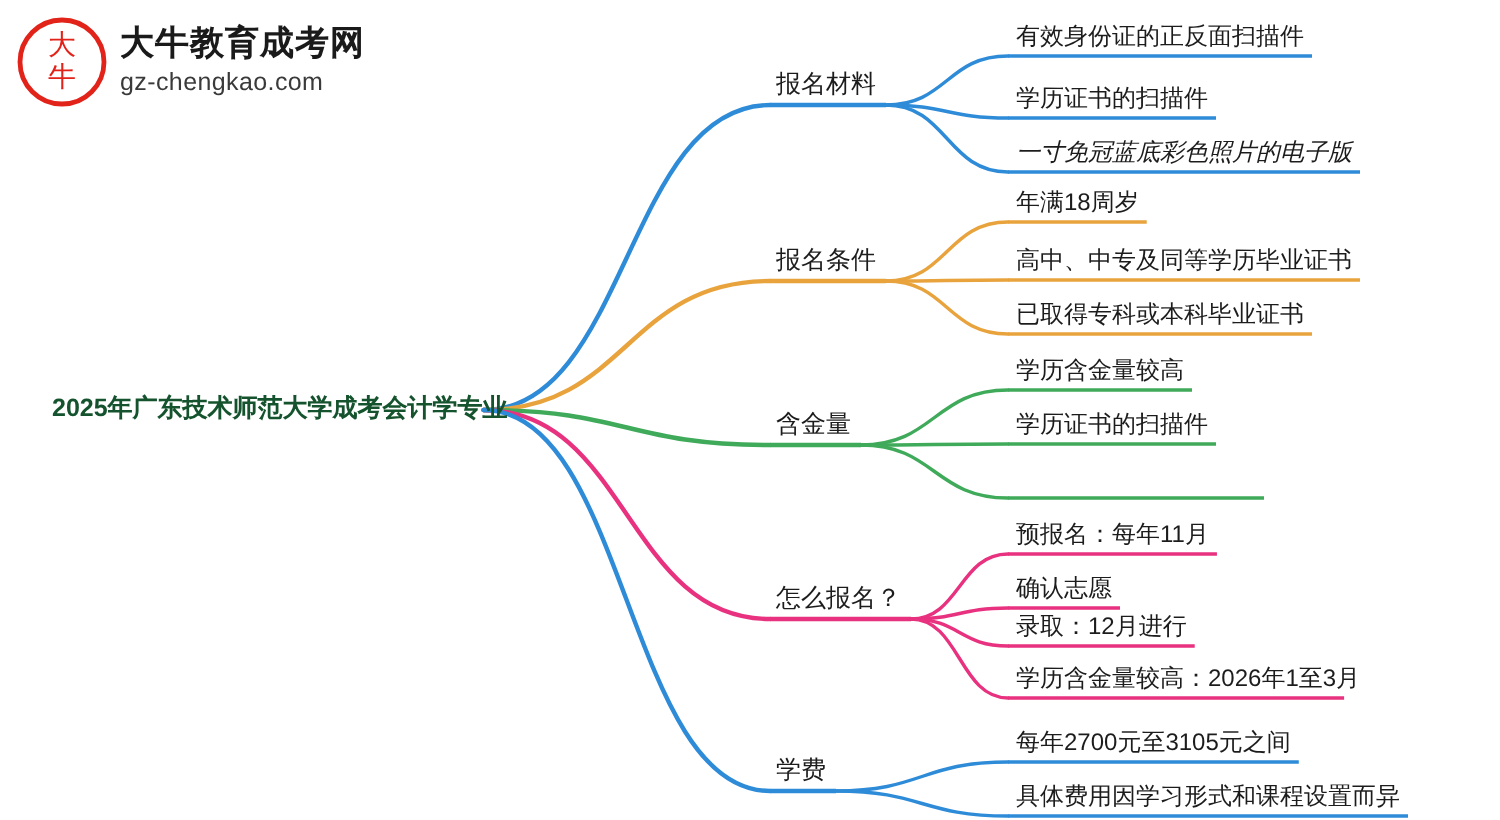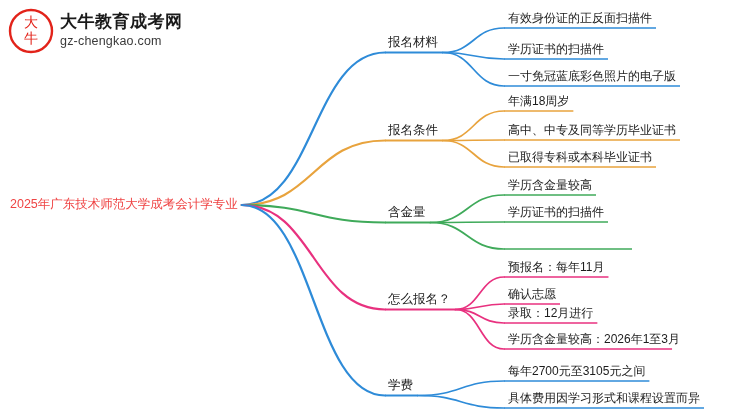--- a/index.html
+++ b/index.html
@@ -66,22 +66,23 @@
   
   .node {
     position: absolute;
     white-space: nowrap;
     font-size: 12px;
     color: #1c1c1c;
     line-height: 1;
   }
   .node.root {
     font-size: 12.5px;
-    color: #ef4444;
-    font-weight: normal;
+    color: #14532d;
+    font-weight: bold;
+    margin-left: 16px;
   }
   .node.branch {
     font-size: 12.5px;
     color: #1c1c1c;
   }
   .node.leaf {
     font-size: 12px;
     color: #1c1c1c;
   }
 </style>
@@ -144,21 +145,21 @@
       <path d="M 418 395.5 C 461 395.5, 461 381, 504 381" fill="none" stroke="#2e8bd8" stroke-width="1.7" stroke-linecap="round"></path>
       <line x1="504" y1="381" x2="649.390625" y2="381" stroke="#2e8bd8" stroke-width="1.7"></line>
       <path d="M 418 395.5 C 461 395.5, 461 408, 504 408" fill="none" stroke="#2e8bd8" stroke-width="1.7" stroke-linecap="round"></path>
       <line x1="504" y1="408" x2="704" y2="408" stroke="#2e8bd8" stroke-width="1.7"></line>
     </svg>
 
 <div class="node root" style="left: 10px; top: 198px;">2025年广东技术师范大学成考会计学专业</div>
     <div class="node branch" style="left: 388px; top: 36px;">报名材料</div>
     <div class="node leaf" style="left: 508px; top: 12px;">有效身份证的正反面扫描件</div>
     <div class="node leaf" style="left: 508px; top: 43px;">学历证书的扫描件</div>
-    <div class="node leaf" style="left: 508px; top: 70px;">一寸免冠蓝底彩色照片的电子版</div>
+    <div class="node leaf" style="left: 508px; top: 70px; font-style: italic;">一寸免冠蓝底彩色照片的电子版</div>
     <div class="node branch" style="left: 388px; top: 124px;">报名条件</div>
     <div class="node leaf" style="left: 508px; top: 95px;">年满18周岁</div>
     <div class="node leaf" style="left: 508px; top: 124px;">高中、中专及同等学历毕业证书</div>
     <div class="node leaf" style="left: 508px; top: 151px;">已取得专科或本科毕业证书</div>
     <div class="node branch" style="left: 388px; top: 206px;">含金量</div>
     <div class="node leaf" style="left: 508px; top: 179px;">学历含金量较高</div>
     <div class="node leaf" style="left: 508px; top: 206px;">学历证书的扫描件</div>
     <div class="node branch" style="left: 388px; top: 293px;">怎么报名？</div>
     <div class="node leaf" style="left: 508px; top: 261px;">预报名：每年11月</div>
     <div class="node leaf" style="left: 508px; top: 288px;">确认志愿</div>

